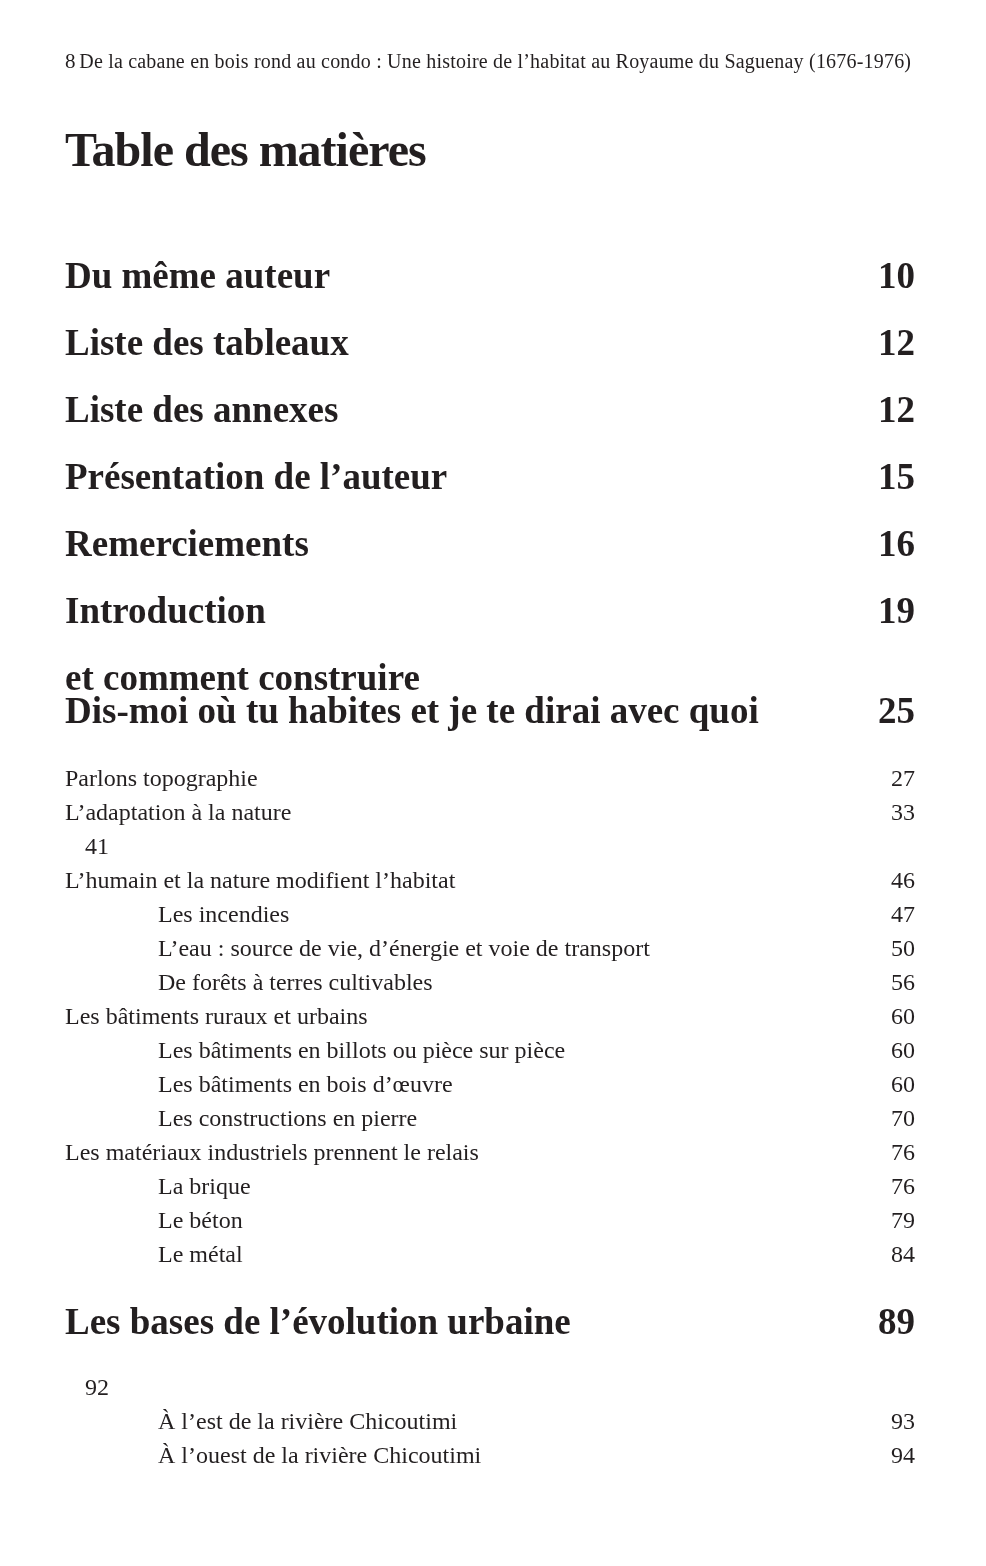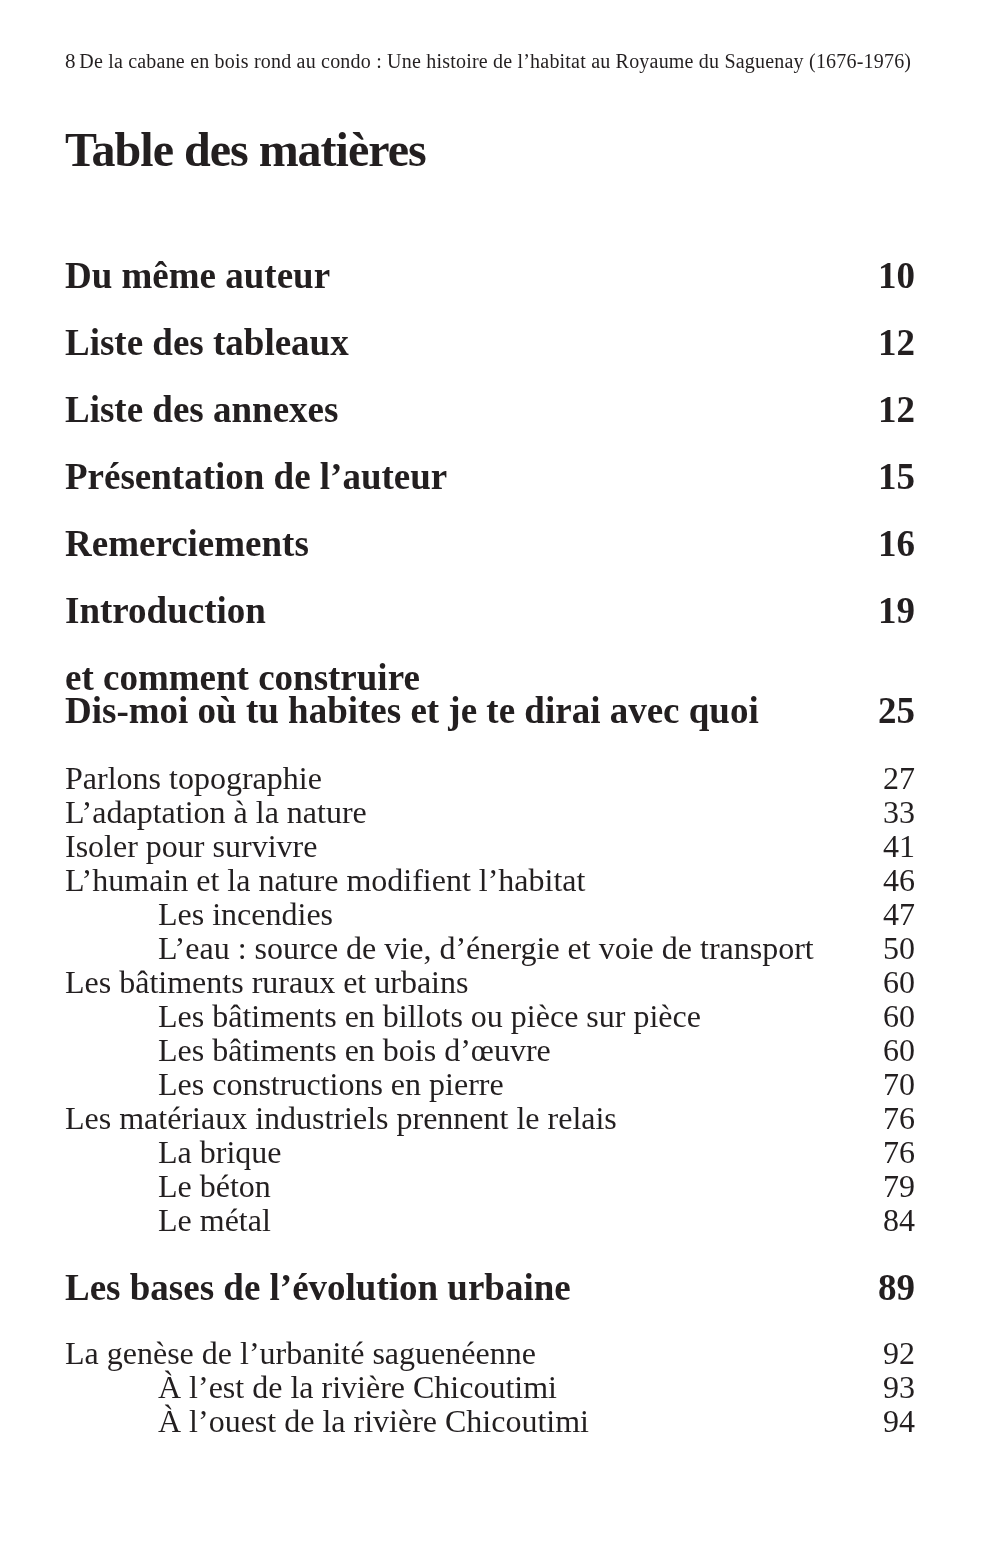--- a/index.html
+++ b/index.html
@@ -32,21 +32,21 @@
     line-height: 79px;
     font-weight: bold;
     letter-spacing: -1px;
     margin: 36px 0 0 0;
   }
   .toc { margin-top: 70px; }
   .toc-row {
     display: flex;
     justify-content: space-between;
     align-items: flex-end;
-    font-size: 32px;
+    font-size: 24px;
     line-height: 34px;
   }
   .toc-row.bold {
     font-weight: bold;
     font-size: 37px;
     line-height: 33px;
   }
   .toc-row.indent { padding-left: 93px; }
   .toc-text { }
   .toc-page { white-space: nowrap; padding-left: 20px; }
@@ -112,43 +112,46 @@
         </div>
         <span class="toc-page">27</span>
       </div>
       <div class="toc-row">
         <div class="toc-text">
           <div>L’adaptation à la nature</div>
         </div>
         <span class="toc-page">33</span>
       </div>
       <div class="toc-row">
-        <div class="toc-text">
-          <div>Isoler pour survivre</div>
-        </div>
         <span class="toc-page">41</span>
       </div>
       <div class="toc-row">
         <div class="toc-text">
           <div>L’humain et la nature modifient l’habitat</div>
         </div>
         <span class="toc-page">46</span>
       </div>
       <div class="toc-row indent">
         <div class="toc-text">
           <div>Les incendies</div>
         </div>
         <span class="toc-page">47</span>
       </div>
       <div class="toc-row indent">
         <div class="toc-text">
           <div>L’eau : source de vie, d’énergie et voie de transport</div>
         </div>
         <span class="toc-page">50</span>
       </div>
+      <div class="toc-row indent">
+        <div class="toc-text">
+          <div>De forêts à terres cultivables</div>
+        </div>
+        <span class="toc-page">56</span>
+      </div>
       <div class="toc-row">
         <div class="toc-text">
           <div>Les bâtiments ruraux et urbains</div>
         </div>
         <span class="toc-page">60</span>
       </div>
       <div class="toc-row indent">
         <div class="toc-text">
           <div>Les bâtiments en billots ou pièce sur pièce</div>
         </div>
@@ -190,23 +193,20 @@
         </div>
         <span class="toc-page">84</span>
       </div>
       <div class="toc-row bold" style="margin-top: 34px; gap: 40px;">
         <div class="toc-text">
           <div>Les bases de l’évolution urbaine</div>
         </div>
         <span class="toc-page">89</span>
       </div>
       <div class="toc-row" style="margin-top: 32px;">
-        <div class="toc-text">
-          <div>La genèse de l’urbanité saguenéenne</div>
-        </div>
         <span class="toc-page">92</span>
       </div>
       <div class="toc-row indent">
         <div class="toc-text">
           <div>À l’est de la rivière Chicoutimi</div>
         </div>
         <span class="toc-page">93</span>
       </div>
       <div class="toc-row indent">
         <div class="toc-text">

